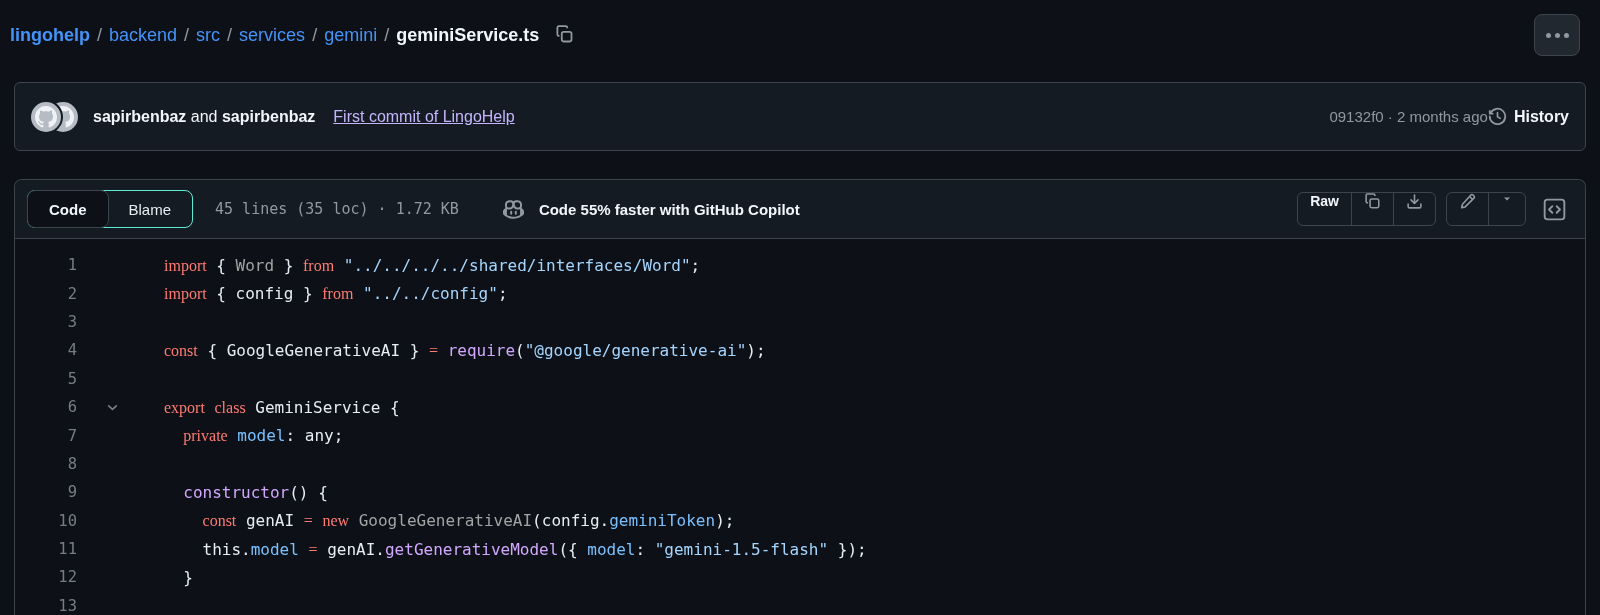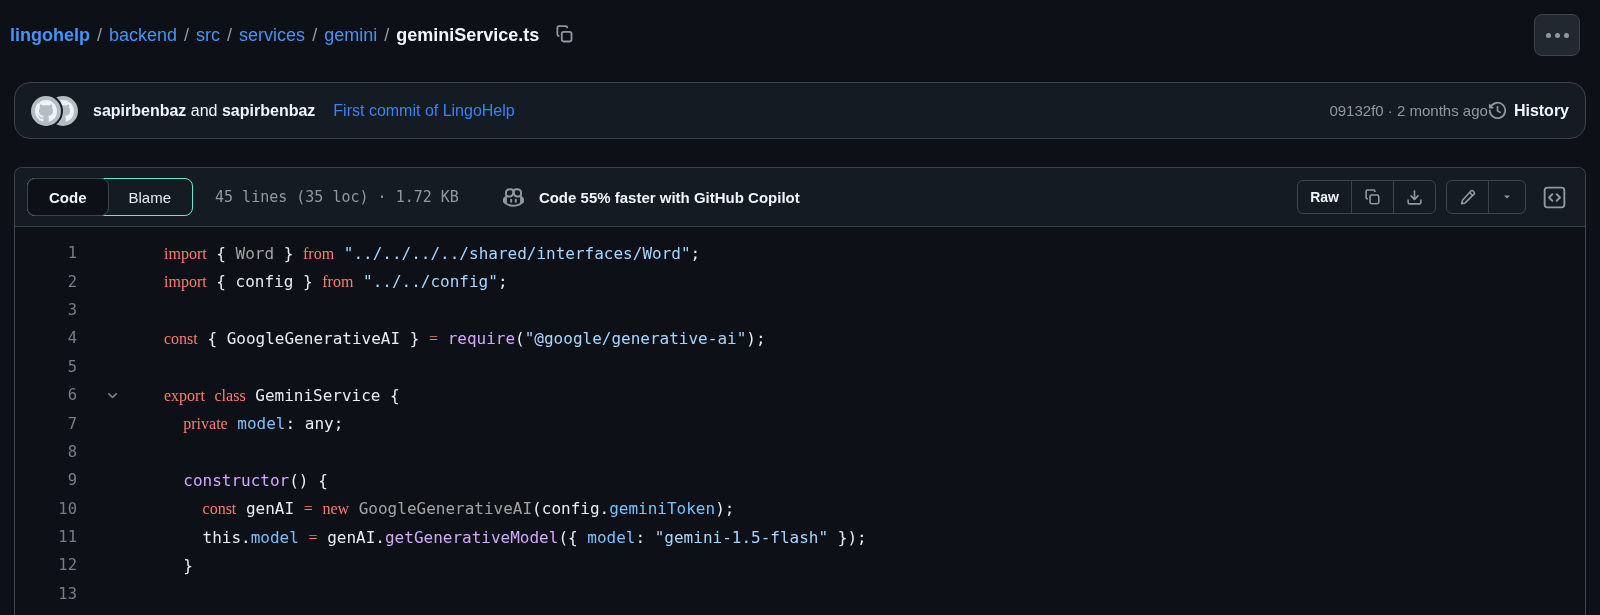--- a/index.html
+++ b/index.html
@@ -32,41 +32,41 @@
     width:46px; height:42px;
     background:#212830; border:1px solid #3d444d; border-radius:8px;
     display:flex; align-items:center; justify-content:center; gap:4px;
     cursor:pointer;
   }
   .kebab-btn i { width:5px; height:5px; border-radius:50%; background:#9198a1; display:block; }
 
   
   .commit-bar {
     margin:12px 14px 0;
-    height:57px;
+    height:69px;
     background:#151b23;
     border:1px solid #3d444d;
-    border-radius:16px;
+    border-radius:6px;
     display:flex; align-items:center; justify-content:space-between;
     padding:0 16px;
   }
   .commit-left { display:flex; align-items:center; gap:14px; min-width:0; }
   .avatar-stack { position:relative; width:48px; height:30px; flex:none; }
   .avatar {
     position:absolute; top:0;
     width:30px; height:30px; border-radius:50%;
     background:#b6bcc4;
     display:flex; align-items:center; justify-content:center;
     overflow:hidden;
   }
   .avatar.first { left:0; z-index:2; box-shadow:0 0 0 2px #151b23; }
   .avatar.second { left:17px; z-index:1; }
   .commit-authors { font-size:16px; color:#f0f6fc; white-space:nowrap; }
   .commit-authors b { font-weight:700; }
-  .commit-msg { font-size:16px; color:#3b82f6; margin-left:4px; white-space:nowrap; }
+  .commit-msg { font-size:16px; color:#c4b5fd; margin-left:4px; white-space:nowrap;text-decoration:underline; }
   .commit-right { display:flex; align-items:center; white-space:nowrap; }
   .commit-meta { font-size:15px; color:#9198a1; }
   .history-link { display:flex; align-items:center; gap:7px; cursor:pointer; background:none; border:none; }
   .history-link span { font-size:16px; font-weight:700; color:#f0f6fc; }
 
   
   .file-panel {
     margin:28px 14px 0;
     border:1px solid #3d444d;
     border-bottom:none;
@@ -103,21 +103,21 @@
   .file-meta { font-size:15px; color:#9198a1; margin-left:22px; letter-spacing:0; }
   .copilot-banner { display:flex; align-items:center; gap:15px; margin-left:44px; }
   .copilot-banner span { font-size:15px; font-weight:700; color:#f0f6fc; }
   .header-right { margin-left:auto; display:flex; align-items:center; gap:10px; }
   .btn-group {
     display:flex; align-items:stretch;
     border:1px solid #3d444d; border-radius:6px; height:34px;
     overflow:hidden;
   }
   .btn-group > * { 
-    display:flex; align-items:center; justify-content:center;
+    display:flex; align-items:flex-start; justify-content:center;
     background:transparent; border:none; cursor:pointer; padding:0 12px;
   }
   .btn-group > * + * { border-left:1px solid #3d444d; }
   .raw-label { font-size:14px; font-weight:700; color:#f0f6fc; }
   .icon-only-btn {
     background:none; border:none; cursor:pointer; padding:4px 6px;
     display:flex; align-items:center; justify-content:center;
   }
 
   

